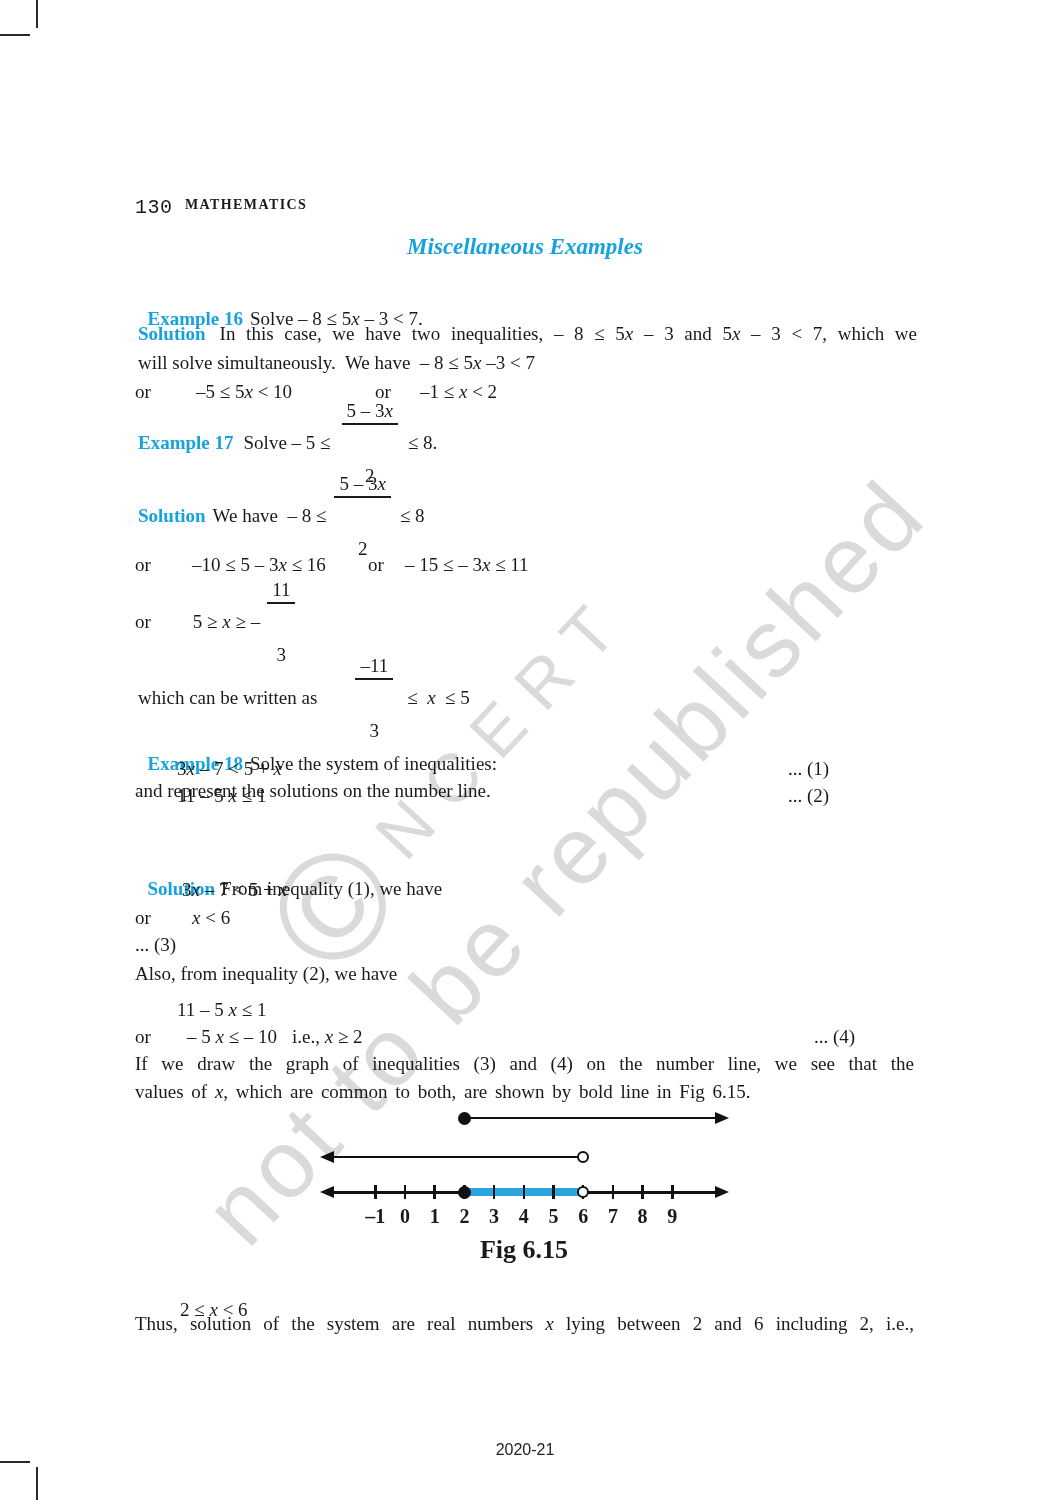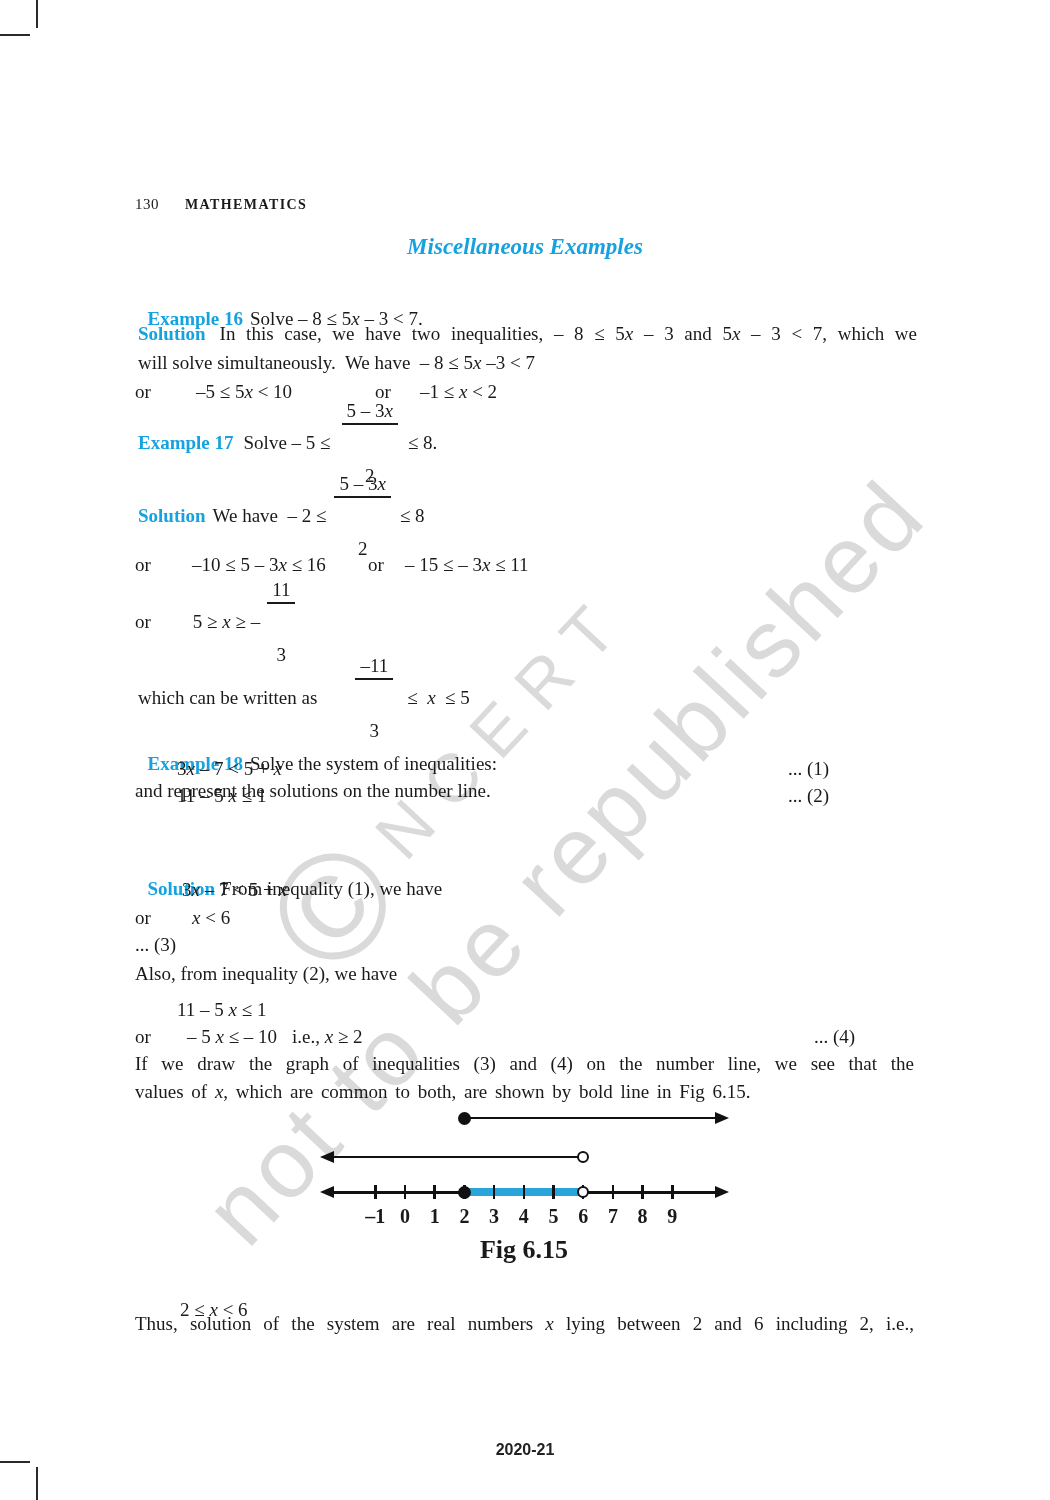--- a/index.html
+++ b/index.html
@@ -11,21 +11,21 @@
   .abs{position:absolute;white-space:pre;z-index:2;}
   .line{font-size:19px;line-height:23px;}
   .lead{color:#16a2de;font-weight:bold;}
   .jline{width:779px;text-align:justify;text-align-last:justify;white-space:normal;}
   .fx{display:flex;align-items:center;}
   .frac{display:inline-block;text-align:center;vertical-align:middle;line-height:1;}
   .frac .num{display:block;border-bottom:2px solid #1a1a1a;padding:1px 5px 3px;}
   .frac .den{display:block;padding-top:3px;}
   .math i{font-style:italic;}
   
-  .hdr{font-size:15px;letter-spacing:.5px;}
+  .hdr{font-size:20px;letter-spacing:.5px;font-family:Liberation Mono, monospace;}
   .hdr-book{font-size:14px;letter-spacing:1.4px;}
   .title{width:1050px;left:0;text-align:center;font-size:23px;font-weight:bold;font-style:italic;color:#16a2de;}
   .footer{width:1050px;left:0;text-align:center;font-family:"Liberation Sans",sans-serif;font-size:16px;color:#222;}
   
   .crop{position:absolute;background:#2a2a2a;z-index:3;}
   
   .wm{position:absolute;z-index:1;color:#dadada;white-space:nowrap;
       font-family:"Liberation Sans","DejaVu Sans",sans-serif;
       transform:translate(-50%,-50%) rotate(-47deg);user-select:none;}
   .wm1{display:flex;align-items:center;}
@@ -82,21 +82,21 @@
   <span class="lead">Example 17</span>
   <span class="math" style="margin-left:10px;">Solve – 5 ≤</span>
   <span class="frac math" style="margin-left:11px;">
     <span class="num">5 – 3<i>x</i></span>
     <span class="den">2</span>
   </span>
   <span class="math" style="margin-left:10px;">≤ 8.</span>
 </div>
 <div class="abs line fx" style="left:138px;top:483px;height:64px;">
   <span class="lead">Solution</span>
-  <span class="math" style="margin-left:7px;">We have  – 2 ≤</span>
+  <span class="math" style="margin-left:7px;">We have  – 8 ≤</span>
   <span class="frac math" style="margin-left:8px;">
     <span class="num">5 – 3<i>x</i></span>
     <span class="den">2</span>
   </span>
   <span class="math" style="margin-left:9px;">≤ 8</span>
 </div>
 <div class="abs line" style="left:135px;top:553px;">or</div>
 <div class="abs line math" style="left:192px;top:553px;">–10 ≤ 5 – 3<i>x</i> ≤ 16</div>
 <div class="abs line" style="left:368px;top:553px;">or</div>
 <div class="abs line math" style="left:405px;top:553px;">– 15 ≤ – 3<i>x</i> ≤ 11</div>
@@ -183,13 +183,13 @@
       <div class="nl-label" style="left: 279.9px;">7</div>
       <div class="nl-label" style="left: 309.6px;">8</div>
       <div class="nl-label" style="left: 339.3px;">9</div>
     </div>
   <div class="fig-caption">Fig 6.15</div>
 </div>
 
 <div class="abs line jline" style="left:135px;top:1312px;">Thus, solution of the system are real numbers <i>x</i> lying between 2 and 6 including 2, i.e.,</div>
 <div class="abs line math" style="left:180px;top:1298px;">2 ≤ <i>x</i> &lt; 6</div>
 
-<div class="abs footer" style="top:1441px;font-weight:bold;">2020-21</div>
+<div class="abs footer" style="top:1441px;">2020-21</div>
 
 </body></html>

